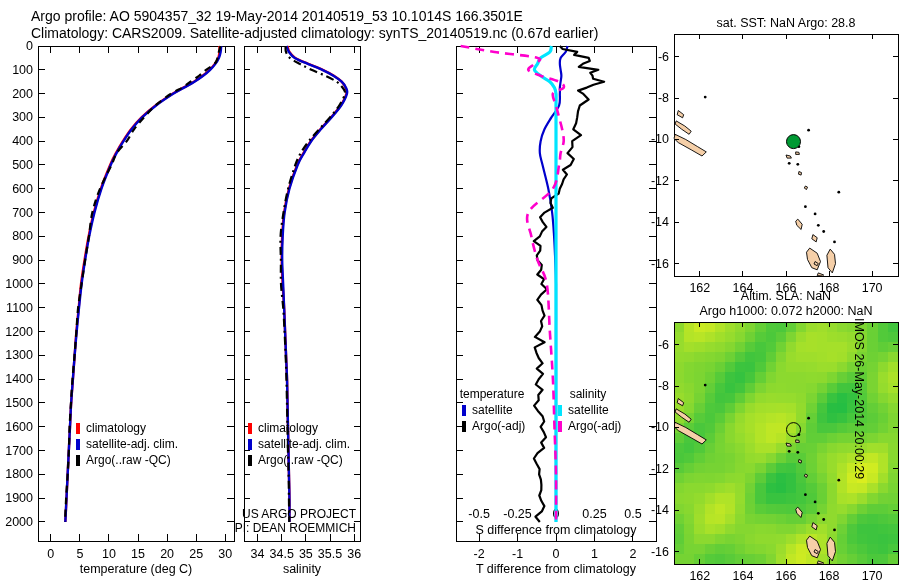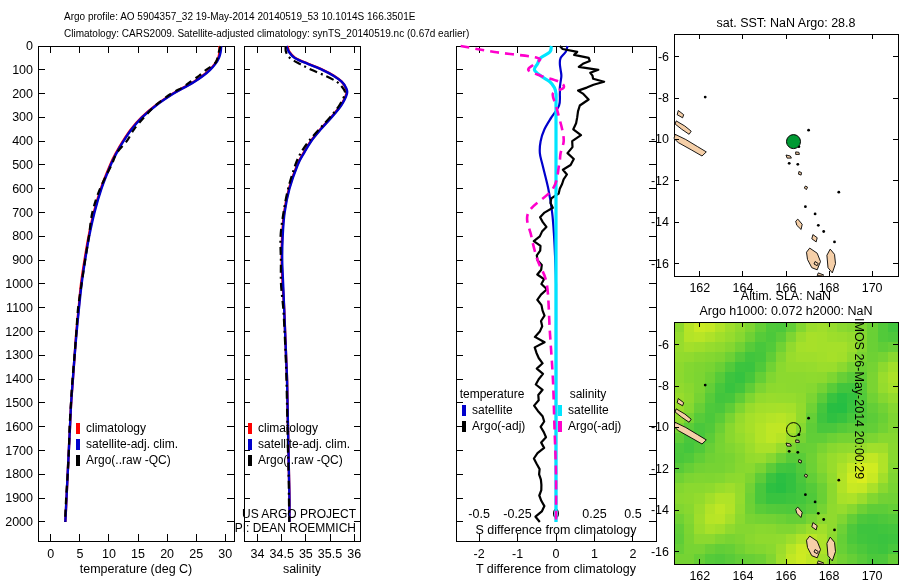--- a/index.html
+++ b/index.html
@@ -1,19 +1,19 @@
 <!DOCTYPE html>
 <html><head>
 <meta charset="utf-8">
 <style>
   html,body{margin:0;padding:0;background:#fff;}
   body{width:900px;height:580px;position:relative;overflow:hidden;
        font-family:"Liberation Sans",sans-serif;color:#000;}
   .abs{position:absolute;}
-  #title{left:64px;top:8px;font-size:10px;line-height:17px;white-space:pre;}
+  #title{left:31px;top:8px;font-size:14px;line-height:17px;white-space:pre;}
   svg{display:block;overflow:visible;}
   text{font-family:"Liberation Sans",sans-serif;fill:#000;}
   .tk{font-size:12.5px;}
   .axlab{font-size:12.5px;}
   .lg{font-size:12px;}
   .swatch{shape-rendering:crispEdges;}
   .curve{fill:none;stroke-linejoin:round;stroke-linecap:butt;}
   #vert-stamp{left:866px;top:318px;width:250px;height:18px;
      transform:rotate(90deg);transform-origin:0 0;font-size:12.5px;white-space:nowrap;}
   .maplabel{font-size:12.5px;text-anchor:middle;}

